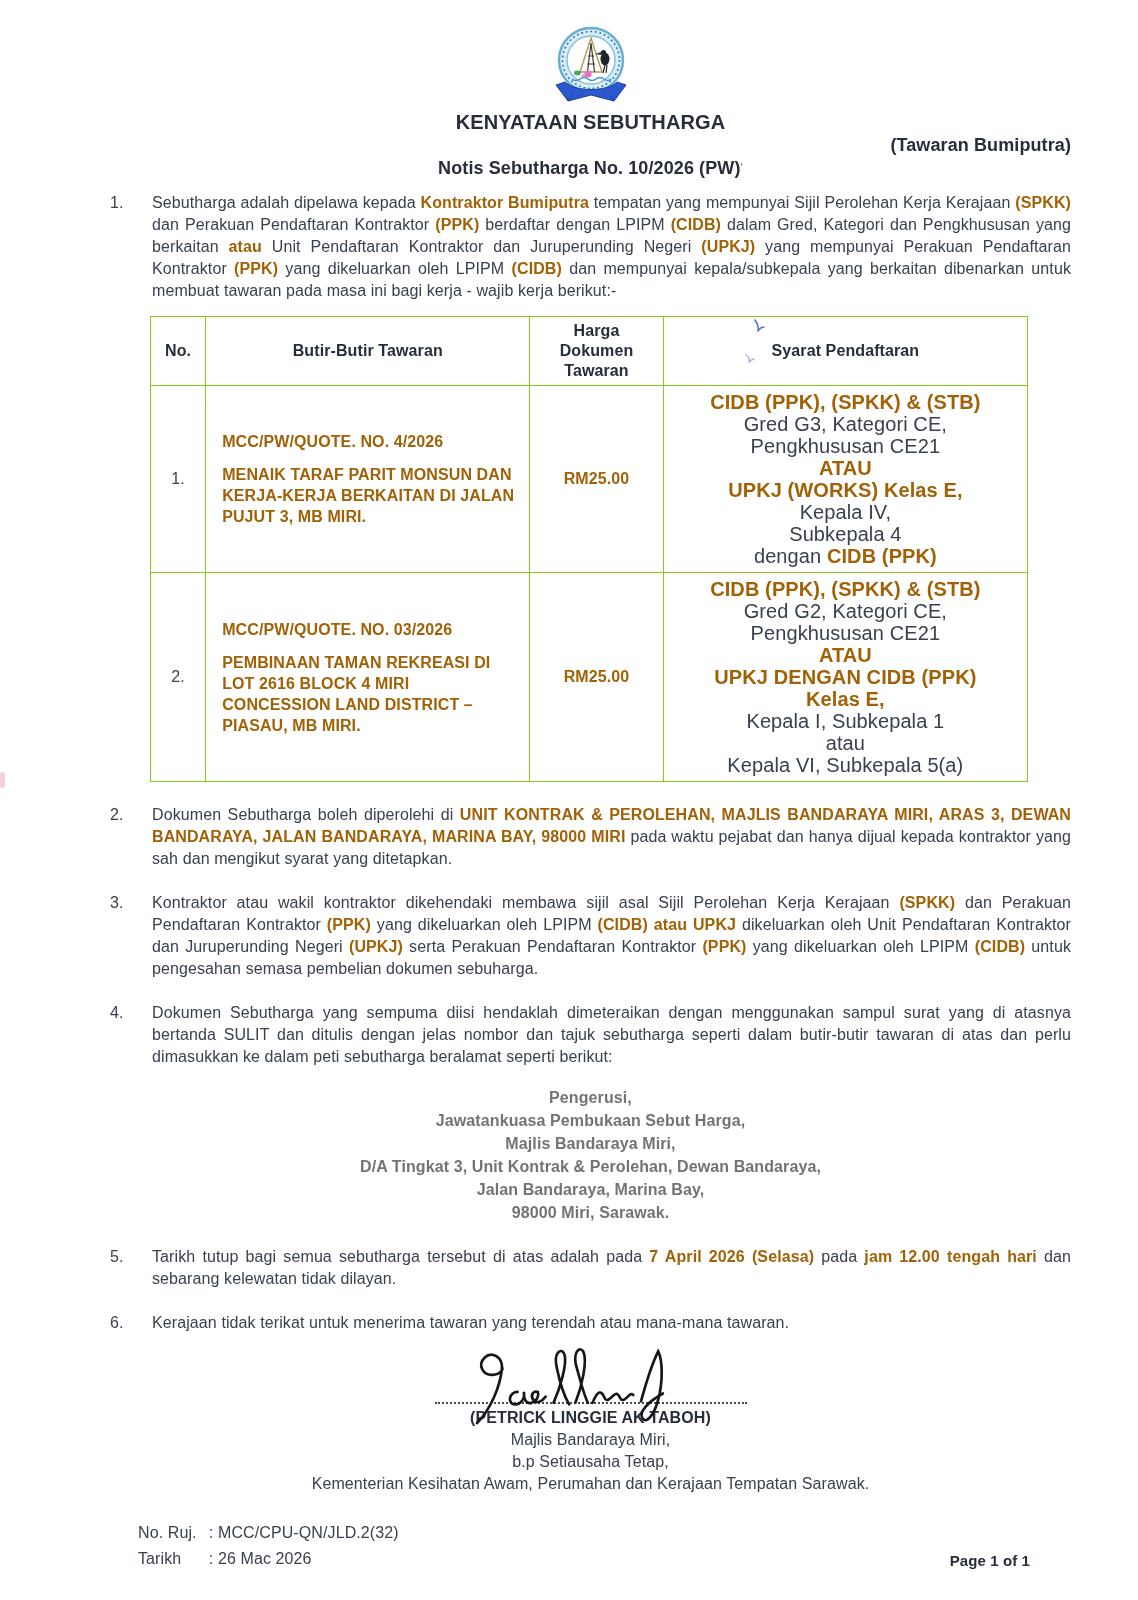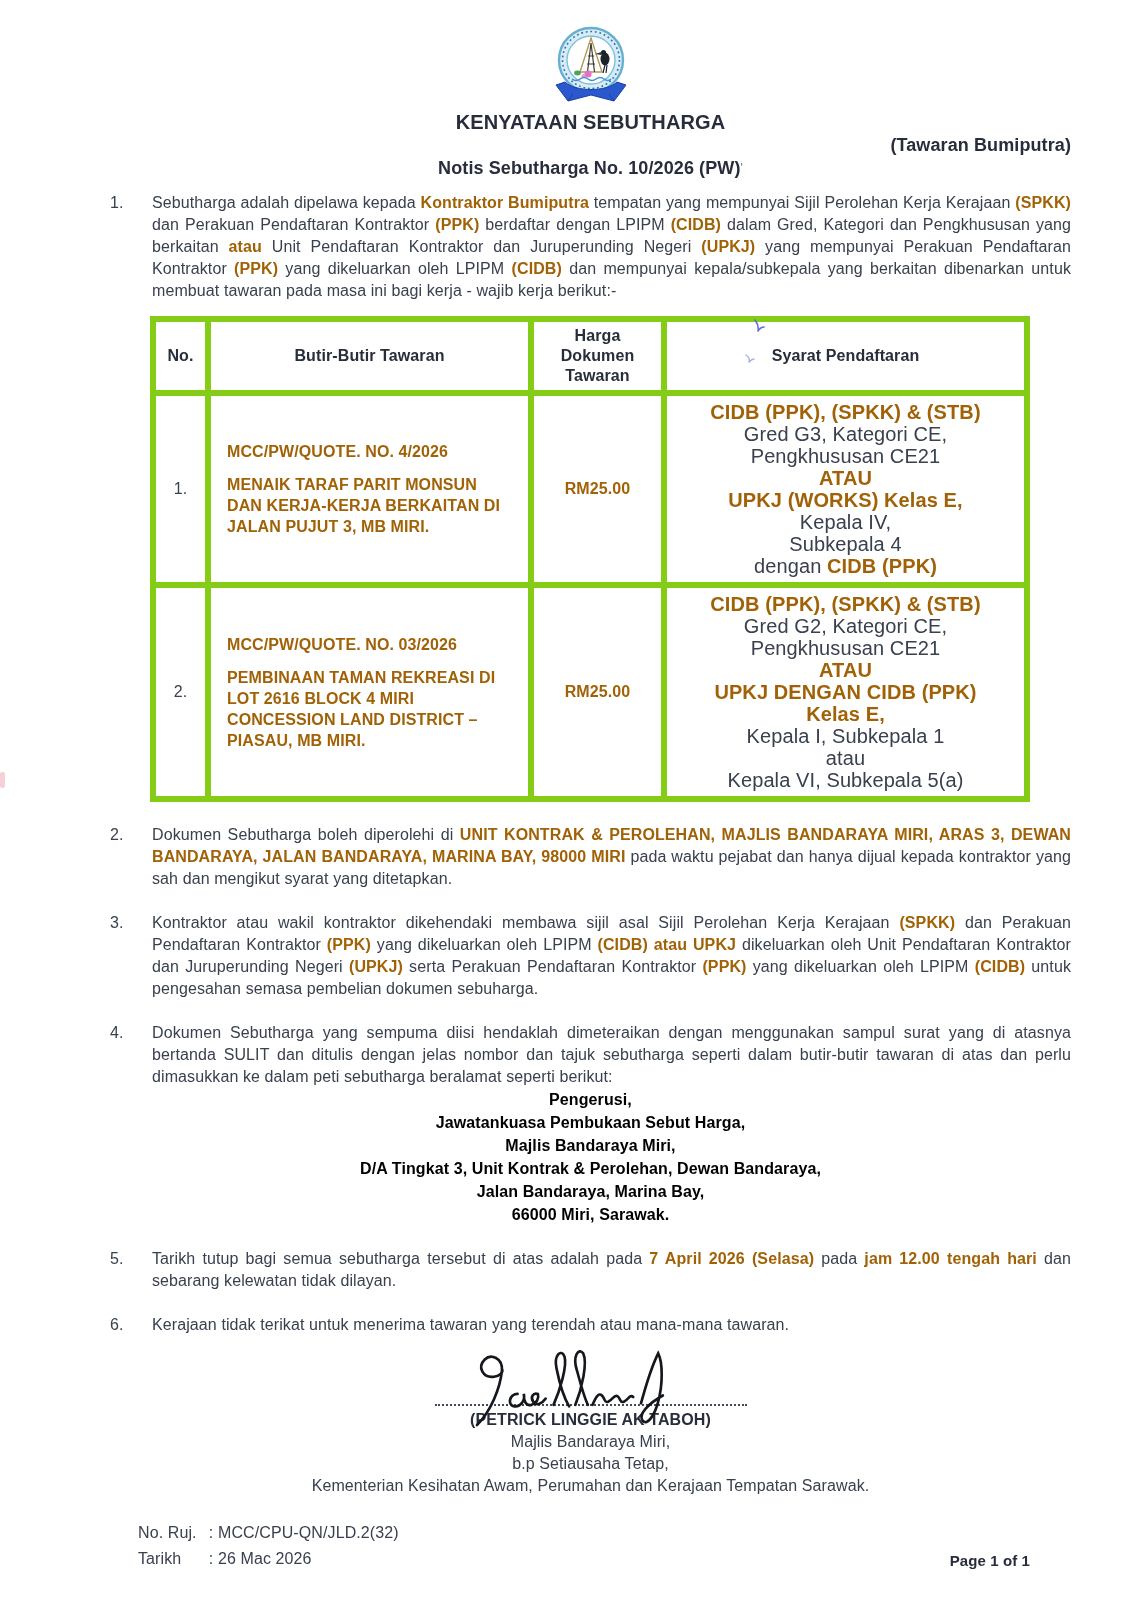--- a/index.html
+++ b/index.html
@@ -16,35 +16,35 @@
   .t2{text-align:right;font-weight:bold;font-size:18px;color:#272d3a;line-height:23px;}
   .t3{text-align:center;font-weight:bold;font-size:18px;color:#272d3a;line-height:23px;position:relative;}
   .t3 .stray{font-weight:normal;font-size:12px;color:#6a7080;vertical-align:top;}
   
   .para{display:flex;margin-top:22px;font-size:16px;line-height:22px;}
   .para .num{flex:none;width:42px;}
   .para .ptext{flex:1;text-align:justify;}
   .p1{margin-top:12px;}
   
   table.quote{border-collapse:collapse;margin:14px 0 0 40px;width:878px;table-layout:fixed;}
-  table.quote th,table.quote td{border:6px solid #84cc16;vertical-align:middle;}
+  table.quote th,table.quote td{border:1px solid #84cc16;vertical-align:middle;}
   table.quote th{font-size:16px;color:#272d3a;text-align:center;padding:4px 2px;line-height:20px;white-space:pre-line;}
   .c-no{width:55px;}
   .c-butir{width:323px;}
   .c-harga{width:133px;}
   .c-syarat{width:363px;}
   td.c-no{text-align:center;font-size:16px;}
   td.c-butir{padding:8px 14px 8px 16px;}
   td.c-harga{text-align:center;font-size:16px;font-weight:bold;color:#a16207;}
   td.c-syarat{text-align:center;padding:5px 6px;}
   .butir-line{font-weight:bold;color:#272d3a;font-size:16px;line-height:21px;}
   .butir-line + .butir-line{margin-top:12px;}
   .sy-line{font-size:20px;line-height:22px;}
   
-  .addr{text-align:center;font-weight:bold;color:#000000;font-size:16px;line-height:23px;}
+  .addr{margin-top:18px;text-align:center;font-weight:bold;color:#737373;font-size:16px;line-height:23px;}
   
   .sigblock{margin-top:6px;text-align:center;}
   .sig-svg{display:block;margin:0 auto -34px auto;position:relative;z-index:2;}
   .dotline{width:312px;margin:0 auto;height:0;border-bottom:2px dotted #454c59;}
   .signame{font-weight:bold;color:#272d3a;font-size:16px;line-height:23px;margin-top:2px;}
   .sigline{font-size:16px;line-height:22px;}
   
   .footer{position:absolute;left:138px;top:1520px;font-size:16px;line-height:26px;}
   .frow{display:flex;}
   .flabel{display:inline-block;width:66px;}
@@ -168,21 +168,21 @@
       <span class="num">4.</span>
       <span class="ptext"><span>Dokumen Sebutharga yang sempuma diisi hendaklah dimeteraikan dengan menggunakan sampul surat yang di atasnya bertanda SULIT dan ditulis dengan jelas nombor dan tajuk sebutharga seperti dalam butir-butir tawaran di atas dan perlu dimasukkan ke dalam peti sebutharga beralamat seperti berikut:</span></span>
     </div>
 
     <div class="addr">
         <div>Pengerusi,</div>
         <div>Jawatankuasa Pembukaan Sebut Harga,</div>
         <div>Majlis Bandaraya Miri,</div>
         <div>D/A Tingkat 3, Unit Kontrak &amp; Perolehan, Dewan Bandaraya,</div>
         <div>Jalan Bandaraya, Marina Bay,</div>
-        <div>66000 Miri, Sarawak.</div>
+        <div>98000 Miri, Sarawak.</div>
       </div>
 
     <div class="para">
       <span class="num">5.</span>
       <span class="ptext"><span>Tarikh tutup bagi semua sebutharga tersebut di atas adalah pada </span><span class="b">7 April 2026 (Selasa)</span><span> pada </span><span class="b">jam 12.00 tengah hari</span><span> dan sebarang kelewatan tidak dilayan.</span></span>
     </div>
     <div class="para">
       <span class="num">6.</span>
       <span class="ptext"><span>Kerajaan tidak terikat untuk menerima tawaran yang terendah atau mana-mana tawaran.</span></span>
     </div>

